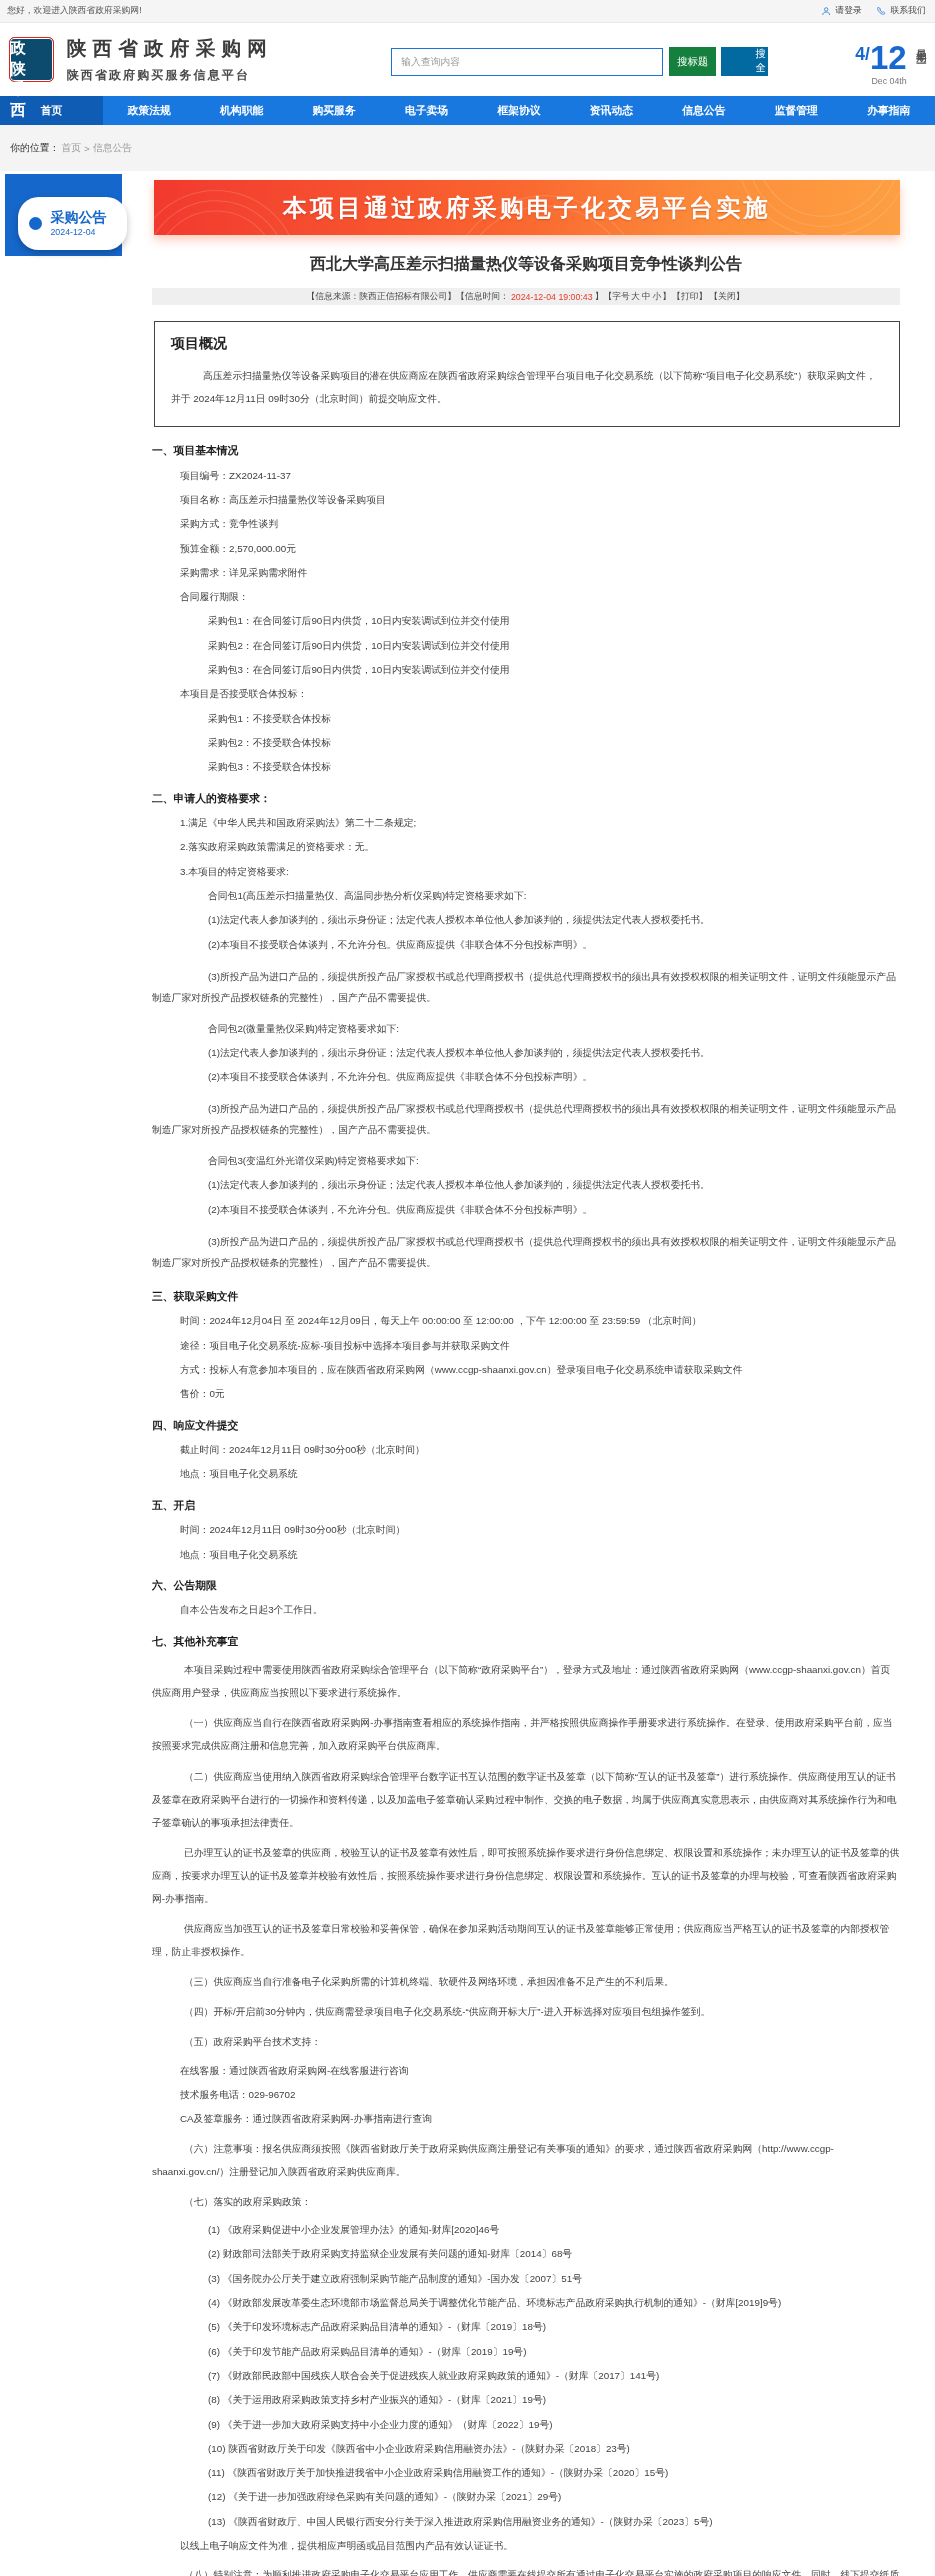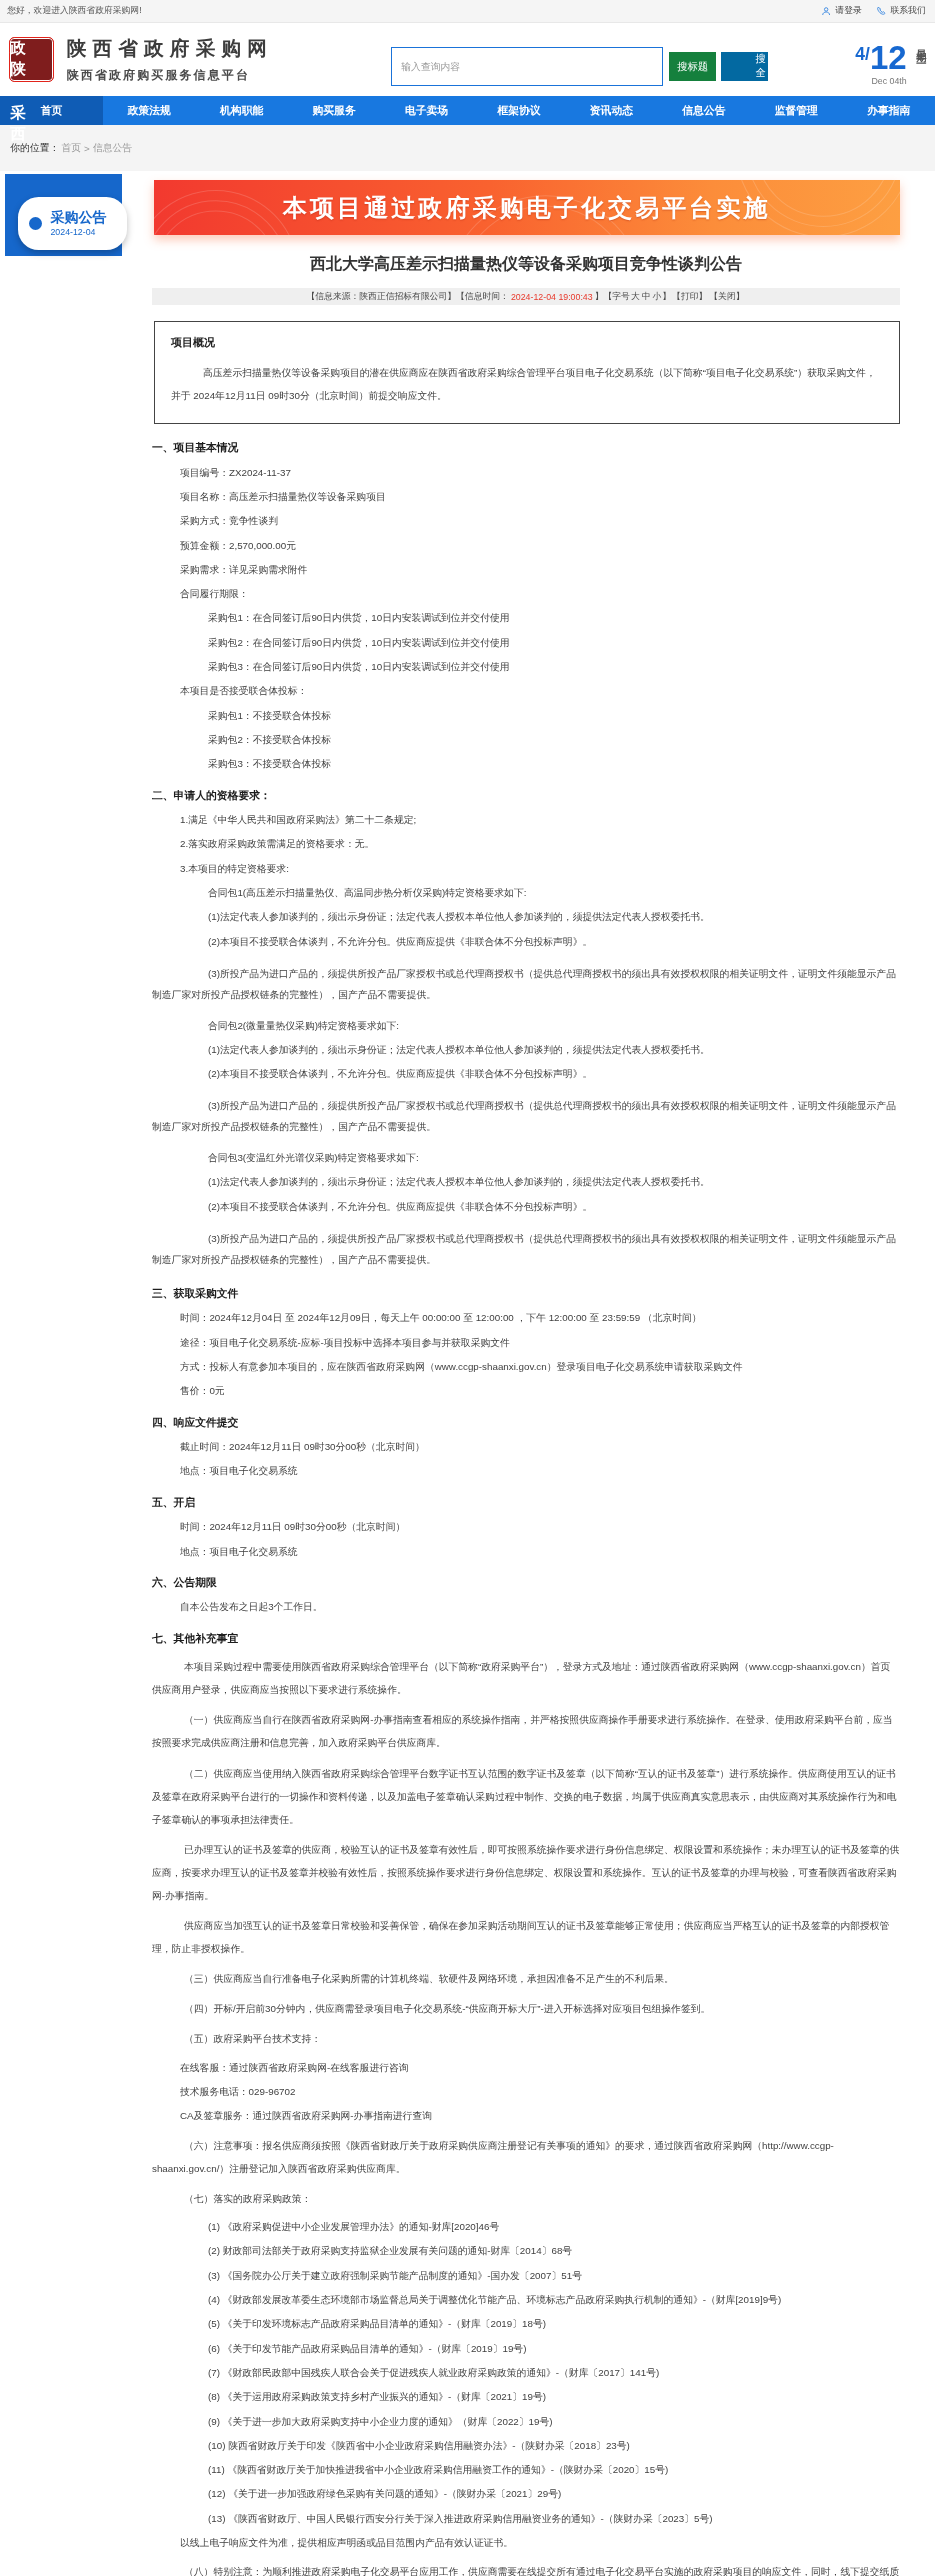--- a/index.html
+++ b/index.html
@@ -5,27 +5,27 @@
   * { margin:0; padding:0; box-sizing:border-box; }
   html,body { width:935px; background:#fff; font-family:"Liberation Sans","DejaVu Sans",sans-serif; }
   
   .topbar { height:23px; background:#f5f5f5; border-bottom:0.5px solid #e8e8e8; display:flex; align-items:center; justify-content:space-between; padding:0 9.3px 0 7.2px; }
   .topbar-left { font-size:8.8px; color:#555; }
   .topbar-right { display:flex; align-items:center; gap:14.4px; }
   .top-link { display:flex; align-items:center; gap:4.1px; font-size:8.8px; color:#444; cursor:pointer; }
   .top-ico { width:10.3px; height:10.3px; display:inline-block; }
   
   .header { height:73px; background:#fff; display:flex; align-items:center; padding:0 10.3px; position:relative; }
-  .logo { width:45px; height:45px; background:#7f1d1d; border-radius:5.2px; border:1.5px solid #e2231a; display:grid; grid-template-columns:1fr 1fr; align-items:center; justify-items:center; box-shadow:inset 0 0 0 1px #fff; margin-left:-1px;gap:24px; }
+  .logo { width:45px; height:45px; background:#0c4a6e; border-radius:5.2px; border:1.5px solid #e2231a; display:grid; grid-template-columns:1fr 1fr; align-items:center; justify-items:center; box-shadow:inset 0 0 0 1px #fff; margin-left:-1px; }
   .logo span { color:#fff; font-weight:bold; font-size:15.5px; line-height:20.6px; }
   .site-titles { margin-left:12.4px; }
   .site-title { font-size:19.6px; font-weight:bold; color:#3c3c3c; letter-spacing:6.2px; }
   .site-subtitle { font-size:12px; color:#4a4a4a; letter-spacing:2.1px; margin-top:4.1px; font-weight:bold; }
   .search-wrap { position:absolute; left:391px; top:24px; display:flex; align-items:center; }
-  .search-input { width:272px; height:39px; border:1px solid #1a73d9; font-size:9.8px; padding:0 9.3px; color:#333; outline:none; }
+  .search-input { width:272px; height:28px; border:1px solid #1a73d9; font-size:9.8px; padding:0 9.3px; color:#333; outline:none; }
   .search-input::placeholder { color:#999; }
   .search-btn { height:29px; width:47px; border:none; color:#fff; font-size:10.3px; cursor:pointer; }
   .btn-title { background:#15803d; margin-left:6.2px; }
   .btn-full { background:#0369a1; margin-left:5px;padding-left:32px; }
   .datebox { position:absolute; right:7.2px; top:17.5px; display:flex; align-items:flex-start; }
   .date-num { color:#1768d0; line-height:1; }
   .date-num .m { font-size:17.5px; font-weight:bold; vertical-align:9.3px; }
   .date-num .d { font-size:33px; font-weight:bold; }
   .date-en { font-size:8.8px; color:#777; margin-top:2.1px; text-align:right; }
   .date-week { writing-mode:vertical-rl; font-size:10.3px; font-weight:bold; color:#555; margin-left:7.2px; letter-spacing:3.1px; height:44px; }
@@ -48,21 +48,21 @@
   
   .banner { height:55px; margin:4.1px 0 18.5px 1.5px; background:linear-gradient(90deg,#f2392f 0%,#f9622f 45%,#fc8d3a 75%,#fd9f42 100%); display:flex; align-items:center; justify-content:center; position:relative; overflow:hidden; box-shadow:0 5.2px 9.3px rgba(250,110,60,.35); }
   .banner-text { color:#fff; font-size:24px; font-weight:bold; letter-spacing:3.1px; position:relative; z-index:2; text-shadow:0 1px 1.5px rgba(160,30,10,.35); }
   .banner svg { position:absolute; left:0; top:0; z-index:1; }
   
   .a-title { text-align:center; font-size:16px; font-weight:bold; color:#333; margin:9.3px 0 13.4px; }
   .meta { background:#efefef; height:17px; display:flex; align-items:center; justify-content:center; font-size:8.8px; color:#4a4a4a; margin-bottom:15.5px; }
   .meta .red { color:#e8392c; margin:0 2.1px; }
   .meta .mlink { cursor:pointer; margin:0 1px; }
   .overview { border:0.5px solid #444; padding:13.4px 16.5px 15.5px; margin:0 0 5.2px 1.5px; }
-  .ov-h { font-size:11px; font-weight:bold; color:#222; margin-bottom:11.3px; }
+  .ov-h { font-size:14px; font-weight:bold; color:#222; margin-bottom:11.3px; }
   .ov-p { font-size:9.8px; color:#3f3f3f; line-height:23px; text-indent:32px; }
   .body-blocks { margin-top:13.4px; }
   .b-h { font-size:10.8px; font-weight:bold; color:#1d1d1d; margin:17.5px 0 9.3px; }
   .b-l1 { font-size:9.8px; color:#3f3f3f; line-height:14px; margin:10.3px 0 10.3px 28px; }
   .b-l2 { font-size:9.8px; color:#3f3f3f; line-height:14px; margin:10.3px 0 10.3px 56px; }
   .b-p  { font-size:9.8px; color:#3f3f3f; line-height:23px; text-indent:32px; margin:7.2px 0; }
   .b-p2 { font-size:9.8px; color:#3f3f3f; line-height:21px; text-indent:56px; margin:14px 0; }
 </style>
 </head>
 <body>

